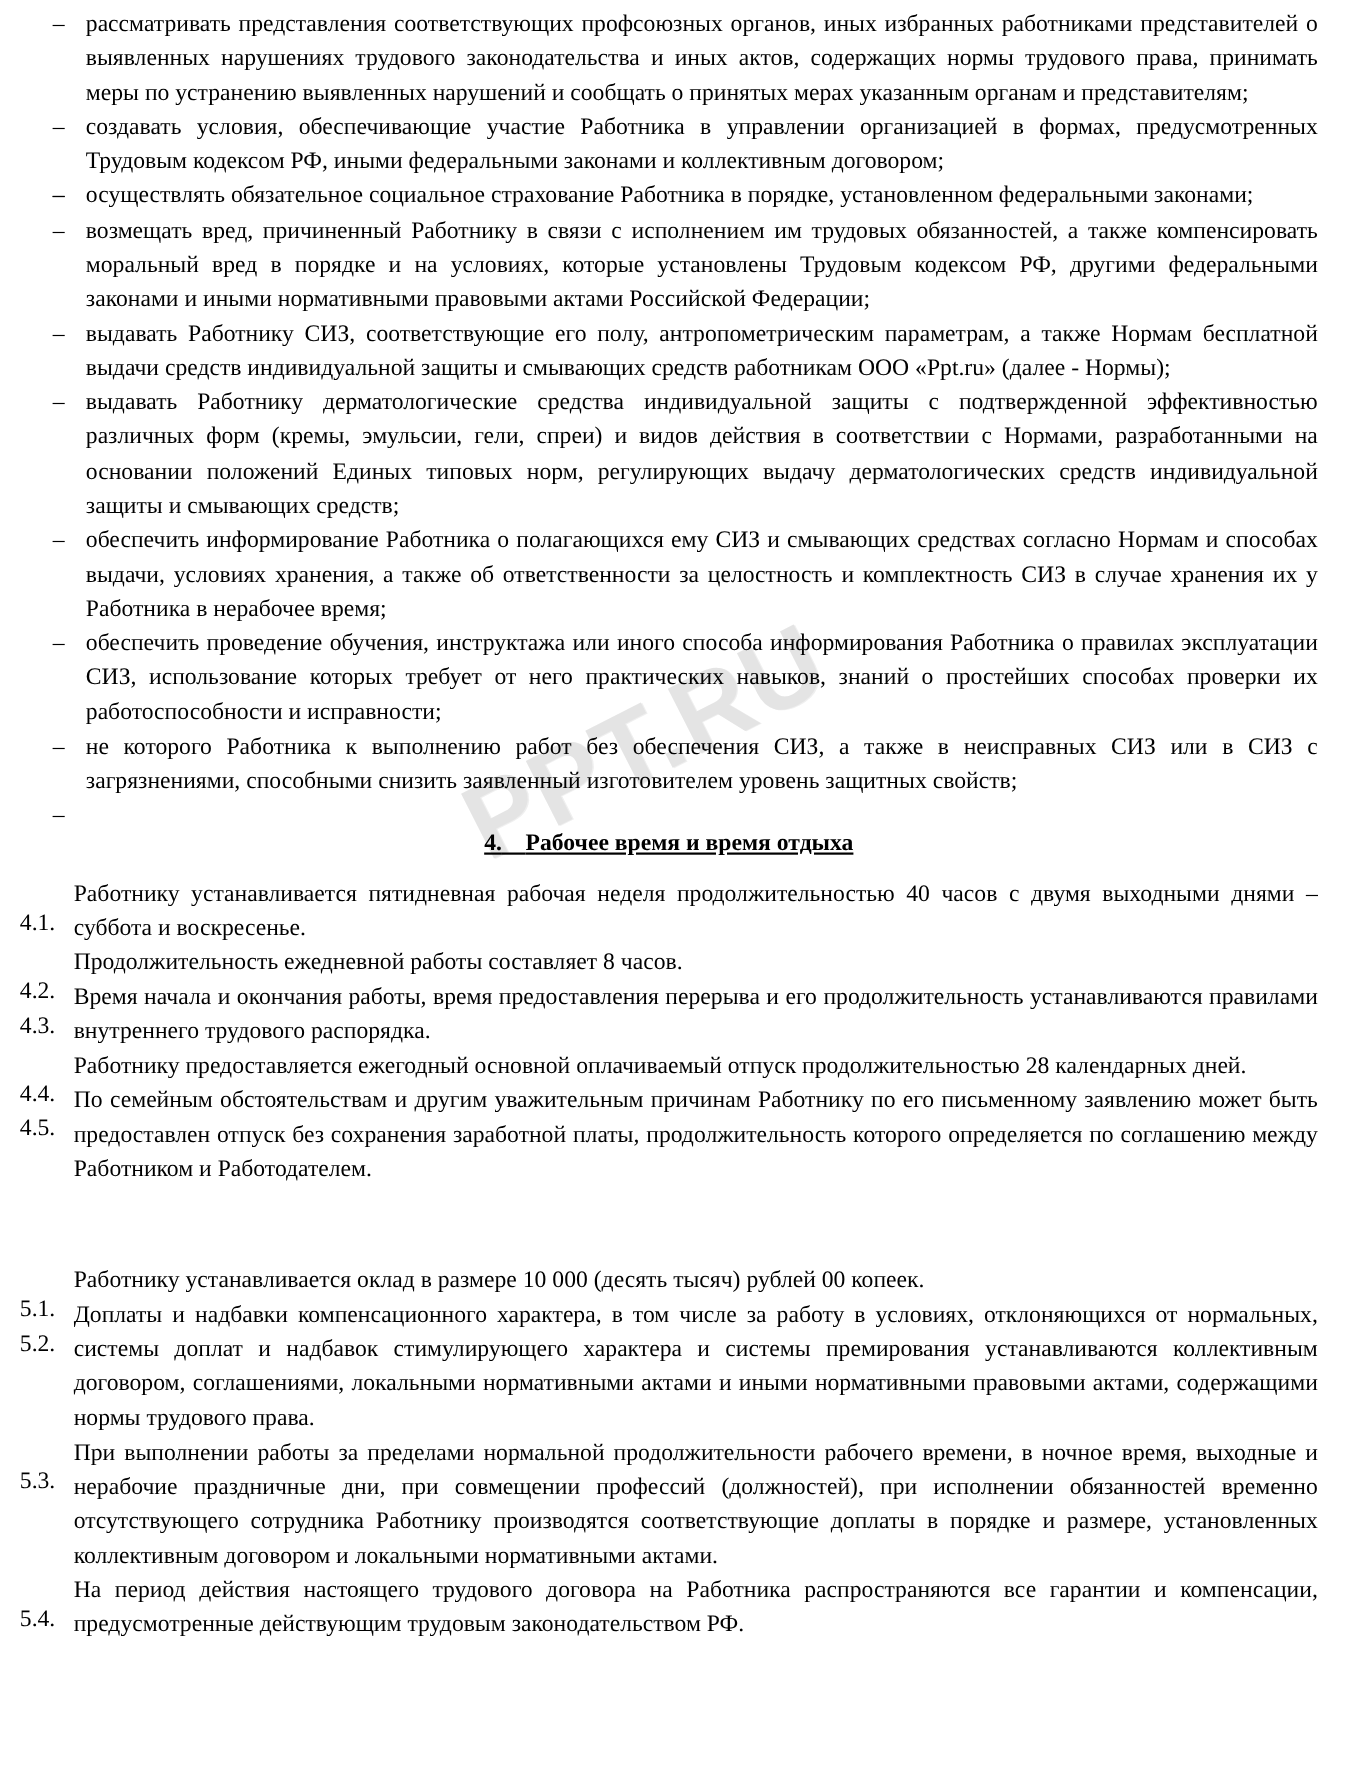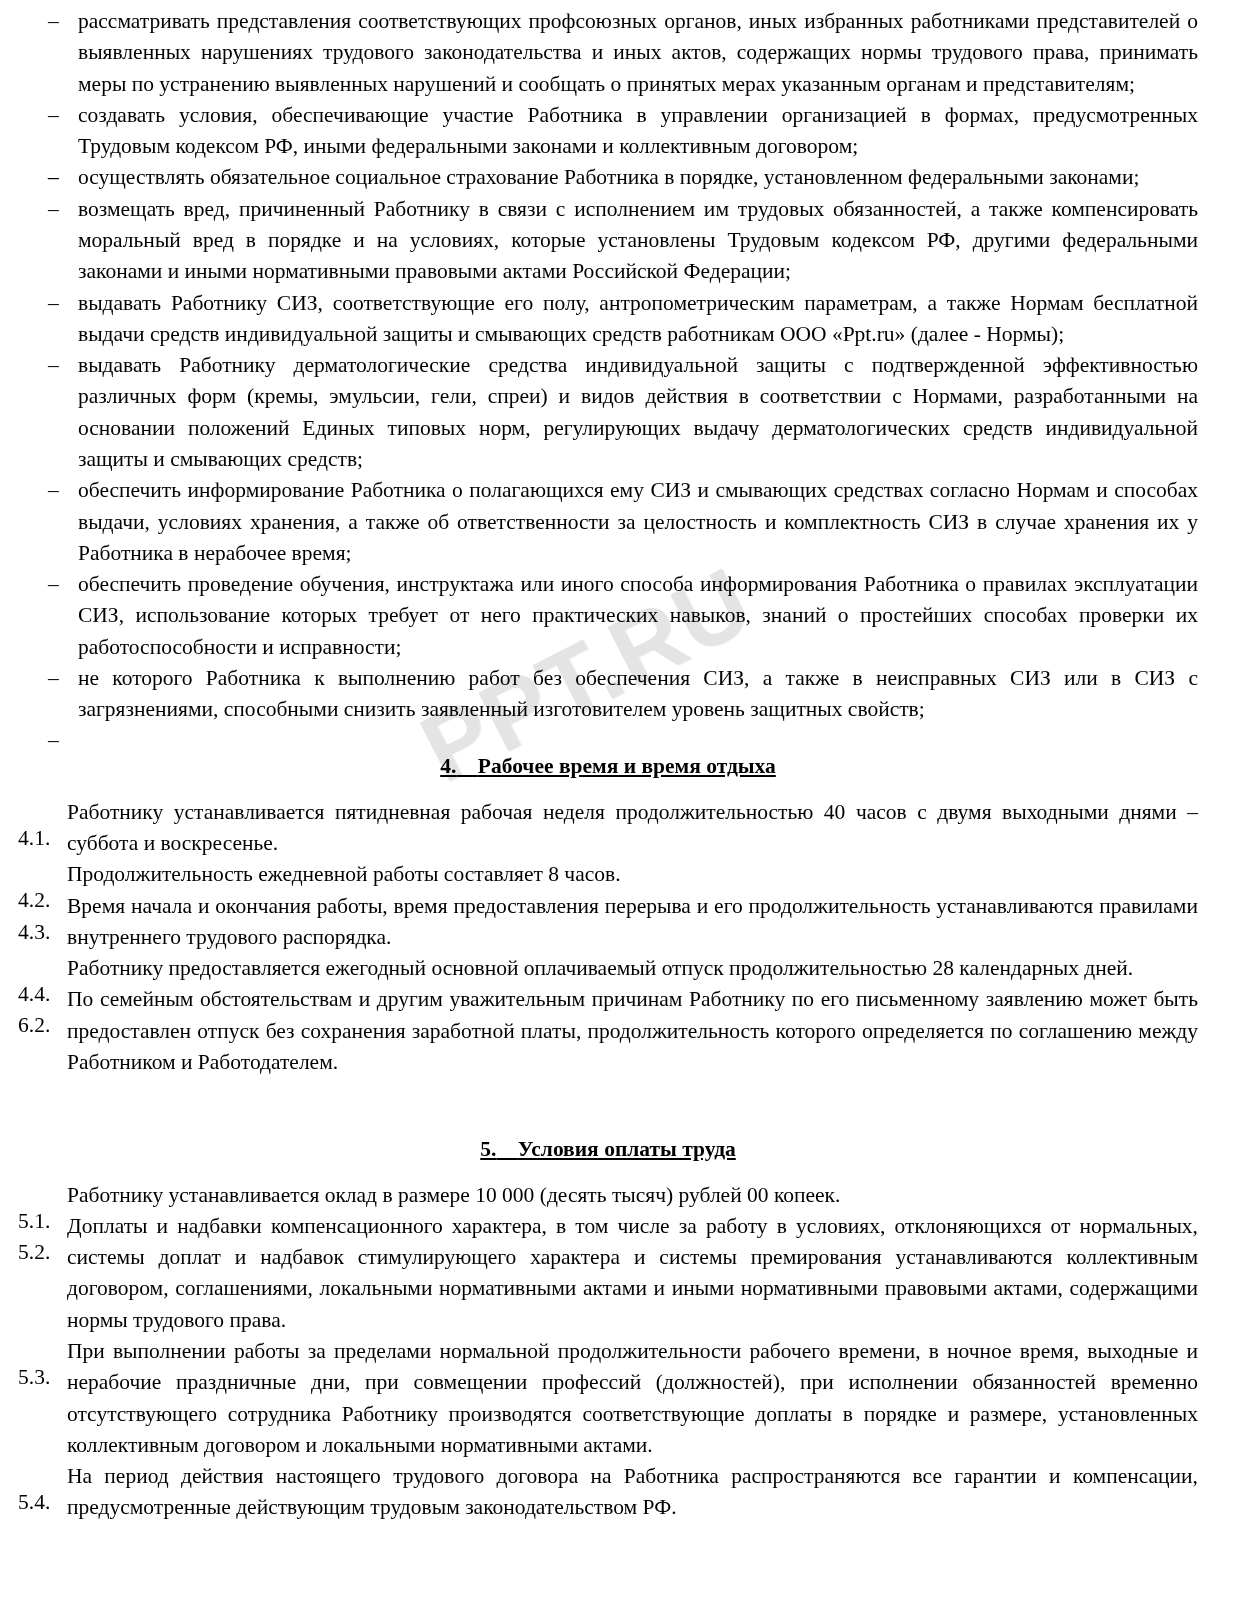--- a/index.html
+++ b/index.html
@@ -179,26 +179,25 @@
     </div>
     <div class="clause">
       <span class="num">4.3.</span>
       <span>Время начала и окончания работы, время предоставления перерыва и его продолжительность устанавливаются правилами внутреннего трудового распорядка.</span>
     </div>
     <div class="clause">
       <span class="num">4.4.</span>
       <span>Работнику предоставляется ежегодный основной оплачиваемый отпуск продолжительностью 28 календарных дней.</span>
     </div>
     <div class="clause">
-      <span class="num">6.2.</span>
+      <span class="num">4.5.</span>
       <span>По семейным обстоятельствам и другим уважительным причинам Работнику по его письменному заявлению может быть предоставлен отпуск без сохранения заработной платы, продолжительность которого определяется по соглашению между Работником и Работодателем.</span>
     </div>
 
     <div class="gap-big"></div>
-    <div class="section-heading"><span>5.</span>    <span>Условия оплаты труда</span></div>
     <div class="gap-after-heading"></div>
 
     <div class="clause">
       <span class="num">5.1.</span>
       <span>Работнику устанавливается оклад в размере 10 000 (десять тысяч) рублей 00 копеек.</span>
     </div>
     <div class="clause">
       <span class="num">5.2.</span>
       <span>Доплаты и надбавки компенсационного характера, в том числе за работу в условиях, отклоняющихся от нормальных, системы доплат и надбавок стимулирующего характера и системы премирования устанавливаются коллективным договором, соглашениями, локальными нормативными актами и иными нормативными правовыми актами, содержащими нормы трудового права.</span>
     </div>

